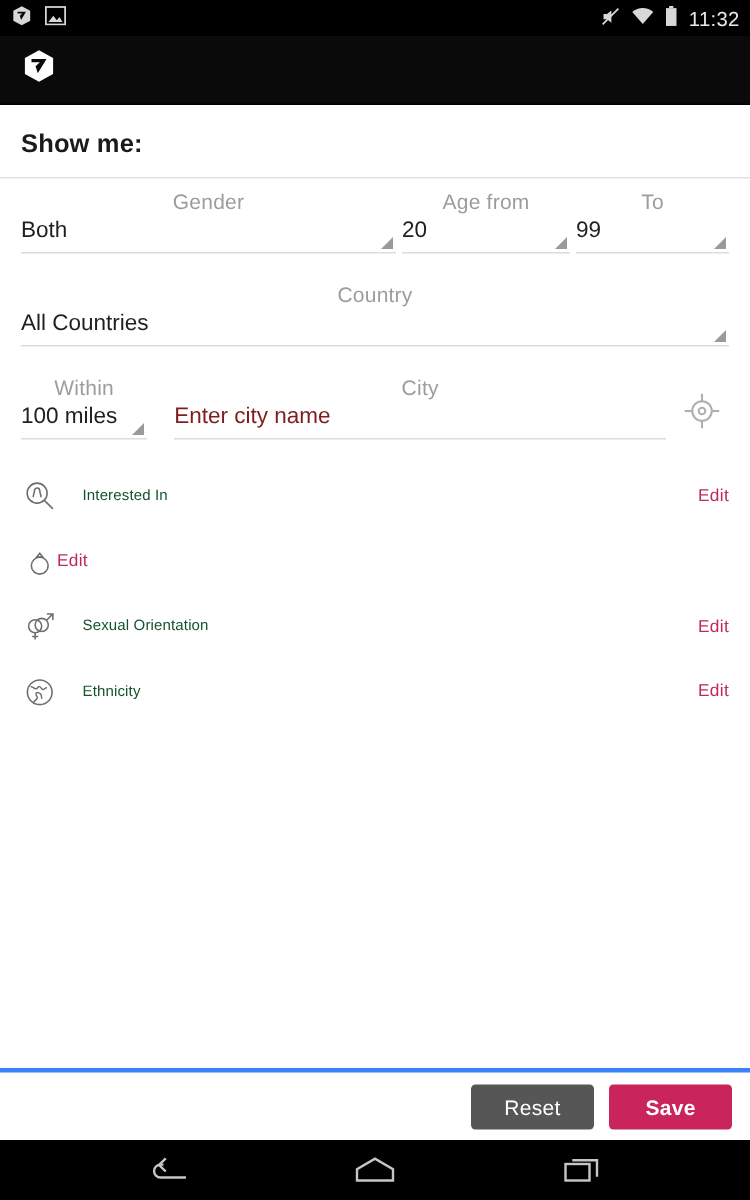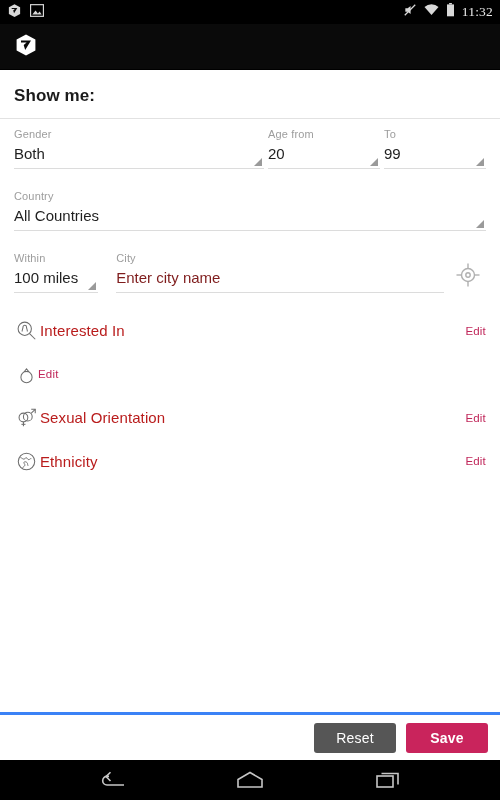--- a/index.html
+++ b/index.html
@@ -11,21 +11,21 @@
     position:relative;
   }
 
   
   .statusbar{
     height:24px; background:#000; color:#d8d8d8;
     display:flex; align-items:center; padding:0 7px;
     font-size:12.5px;
   }
   .sb-left{ display:flex; align-items:center; gap:8px; }
-  .sb-right{ margin-left:auto; display:flex; align-items:center; gap:7px;font-family:Liberation Serif, serif; }
+  .sb-right{ margin-left:auto; display:flex; align-items:center; gap:7px; }
   .sb-time{ font-size:13.5px; color:#e9e9e9; letter-spacing:.2px; }
 
   
   .actionbar{
     height:46px; background:#0a0a0a;
     display:flex; align-items:center; padding:0 14px;
     border-bottom:1px solid #000;
   }
 
   
@@ -37,22 +37,22 @@
     font-size:17px; font-weight:bold; color:#1b1b1b;
     padding:16px 14px 12px 14px;
     letter-spacing:.1px;
   }
   .divider{ height:1px; background:#e2e2e2; width:100%; }
 
   
   .field-row{ display:flex; align-items:flex-end; padding:8px 14px 0 14px; }
   .field{ position:relative; padding-bottom:5px; }
   .field .flabel{
-    font-size:11px; color:#9d9d9d; line-height:14px;
-    margin-bottom:2px; letter-spacing:.15px;
+    font-size:14px; color:#9d9d9d; line-height:14px;
+    margin-bottom:2px; letter-spacing:.15px;text-align:center;
   }
   .field .fvalue{
     font-size:15px; color:#1f1f1f; line-height:21px;
     padding-right:20px; white-space:nowrap;
   }
   .field .fvalue.placeholder{ color:#7f1d1d; }
   .underline{
     position:absolute; left:0; right:0; bottom:0; height:1px; background:#dcdcdc;
   }
   .caret{
@@ -73,22 +73,22 @@
   .row-gap{ height:12px; }
 
   
   .list{ margin-top:16px; }
   .list-item{
     display:flex; align-items:center;
     height:43.5px; padding:0 14px;
   }
   .li-icon{ flex:0 0 24px; display:flex; align-items:center; justify-content:center; }
   .li-label{
-    flex:1 1 auto; margin-left:2px;
-    font-size:15px; color:#b91c1c; letter-spacing:.1px;
+    flex:1 1 auto; margin-left:17px;
+    font-size:10px; color:#14532d; letter-spacing:.1px;
   }
   .li-edit{
     font-size:11.5px; font-weight:normal; color:#c0275a;
     letter-spacing:.2px;
   }
 
   
   .footer{
     position:absolute; left:0; right:0; bottom:40px; height:48px;
     background:#fff; border-top:3px solid #3b82f6;

